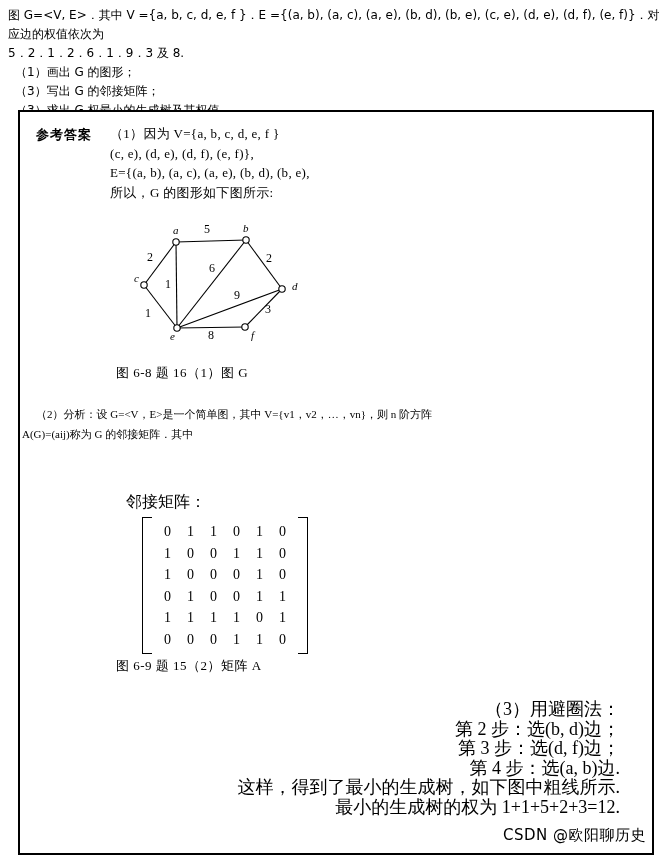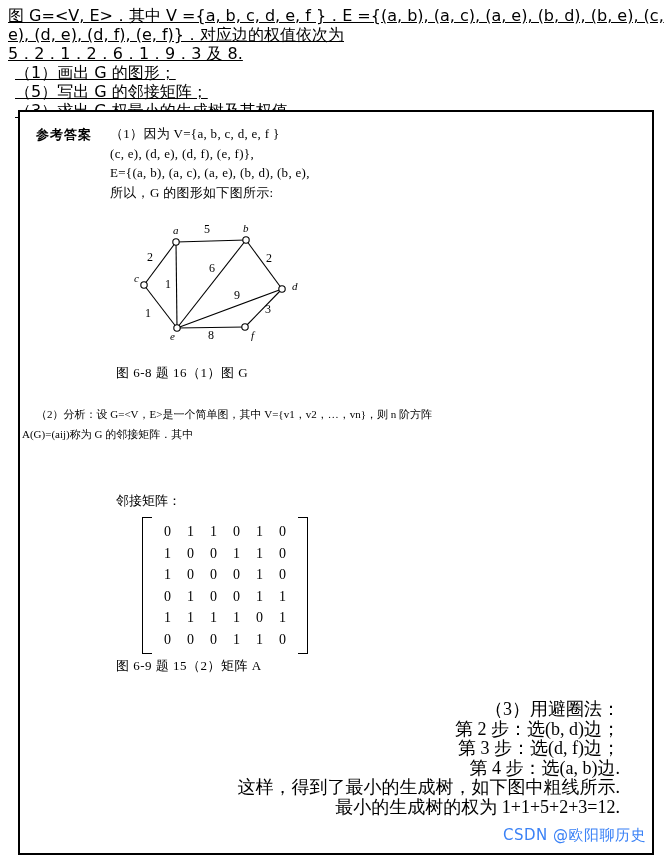--- a/index.html
+++ b/index.html
@@ -19,24 +19,23 @@
     position: absolute;
     inset: 0;
   }
 
   
   .problem {
     position: absolute;
     left: 8px;
     top: 6px;
     width: 656px;
-    font-size: 16px;
+    font-size: 12px;
     line-height: 19px;
     font-family: "DejaVu Sans", "Liberation Sans", sans-serif;
-    text-decoration: underline;
   }
   .problem .pline { white-space: normal; }
   .problem .sub {
     padding-left: 7px;
   }
 
   
   .answer-box {
     position: absolute;
     left: 18px;
@@ -96,23 +95,23 @@
     top: 292px;
     width: 628px;
     font-size: 11px;
     line-height: 20px;
   }
   .part2 .l { white-space: pre; }
   .indent1 { padding-left: 14px; }
 
   .matrix-label {
     position: absolute;
-    left: 96px;
+    left: 106px;
     top: 380px;
-    font-size: 13px;
+    font-size: 16px;
     font-family: "DejaVu Sans", "Liberation Sans", sans-serif;
   }
 
   
   .matrix-wrap {
     position: absolute;
     left: 122px;
     top: 405px;
     display: flex;
     align-items: stretch;
@@ -146,21 +145,21 @@
     text-align: right;
   }
   .part3 .l { white-space: pre; }
 
   
   .watermark {
     position: absolute;
     right: 6px;
     bottom: 8px;
     font-size: 15px;
-    color: #3b82f6;
+    color: #000000;
     font-family: "DejaVu Sans", "Liberation Sans", sans-serif;
     letter-spacing: .5px;
     white-space: pre;
   }
 
   .node-label {
     font-family: "Liberation Serif", "DejaVu Serif", serif;
     font-style: italic;
     font-size: 11px;
   }
@@ -171,21 +170,21 @@
 </style>
 </head>
 <body>
 
 <div class="page">
 
   <div class="problem">
     <div class="pline">图 G=&lt;V, E&gt;．其中 V ={a, b, c, d, e, f }．E ={(a, b), (a, c), (a, e), (b, d), (b, e), (c, e), (d, e), (d, f), (e, f)}．对应边的权值依次为</div>
     <div class="pline">5．2．1．2．6．1．9．3 及 8.</div>
     <div class="pline sub">（1）画出 G 的图形；</div>
-    <div class="pline sub">（5）写出 G 的邻接矩阵；</div>
+    <div class="pline sub">（3）写出 G 的邻接矩阵；</div>
     <div class="pline sub">（3）求出 G 权最小的生成树及其权值.</div>
   </div>
 
   <div class="answer-box">
 
     <div class="ans-label">参考答案</div>
 
     <div class="ans-body">
       <div class="l">（1）因为 V={a, b, c, d, e, f }</div>
       <div class="l">(c, e), (d, e), (d, f), (e, f)},</div>

